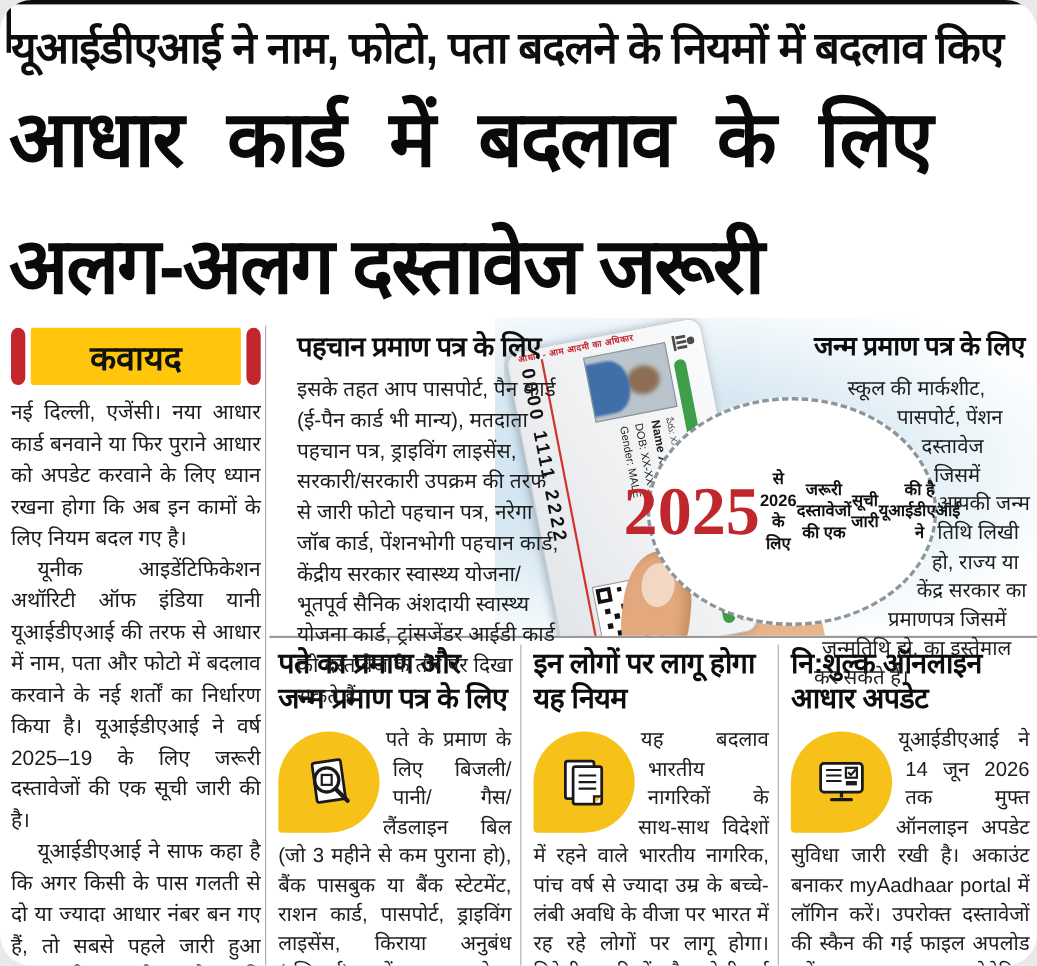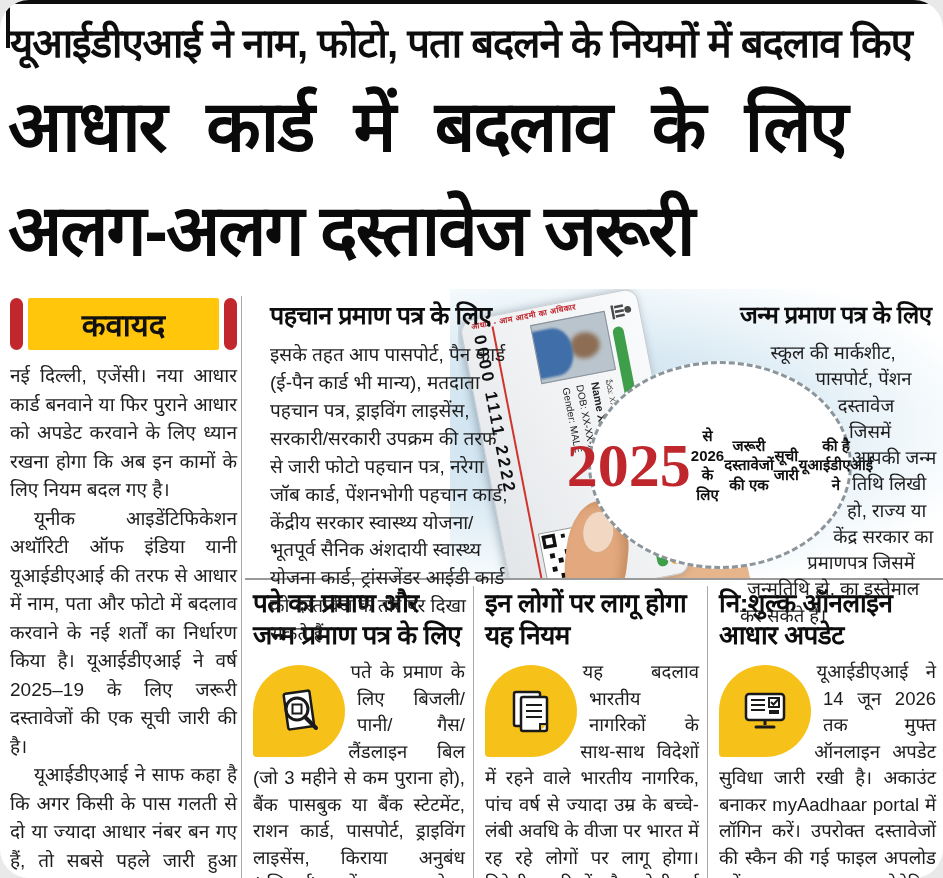--- a/index.html
+++ b/index.html
@@ -16,21 +16,21 @@
   
   .kicker {
     position:absolute; left:10px; top:14px; width:930px;
     font-size:40px; font-weight:800; letter-spacing:-1px; white-space:nowrap; color:#0d0d0d;
   }
   .headline-1, .headline-2 {
     position:absolute; left:8px; width:935px;
     font-size:71px; font-weight:800; letter-spacing:-2px; white-space:nowrap; color:#0a0a0a;
   }
   .headline-1 { top:75px;font-family:Liberation Mono, monospace; }
-  .headline-2 { top:179px; }
+  .headline-2 { top:190px; }
 
   
   .lead-col { position:absolute; left:10px; top:298px; width:227px; }
   .tag-row { display:flex; align-items:stretch; gap:5px; height:52px; margin-bottom:12px; }
   .tag-bar { width:13px; background:#c1272d; border-radius:7px; }
   .tag-box {
     flex:1; background:#ffc60b; display:flex; align-items:center; justify-content:center;
     font-size:31px; font-weight:800; color:#111; border-radius:2px;
   }
   .lead-col p { font-size:19px; line-height:1.5; text-align:justify; color:#1c1c1c; }

